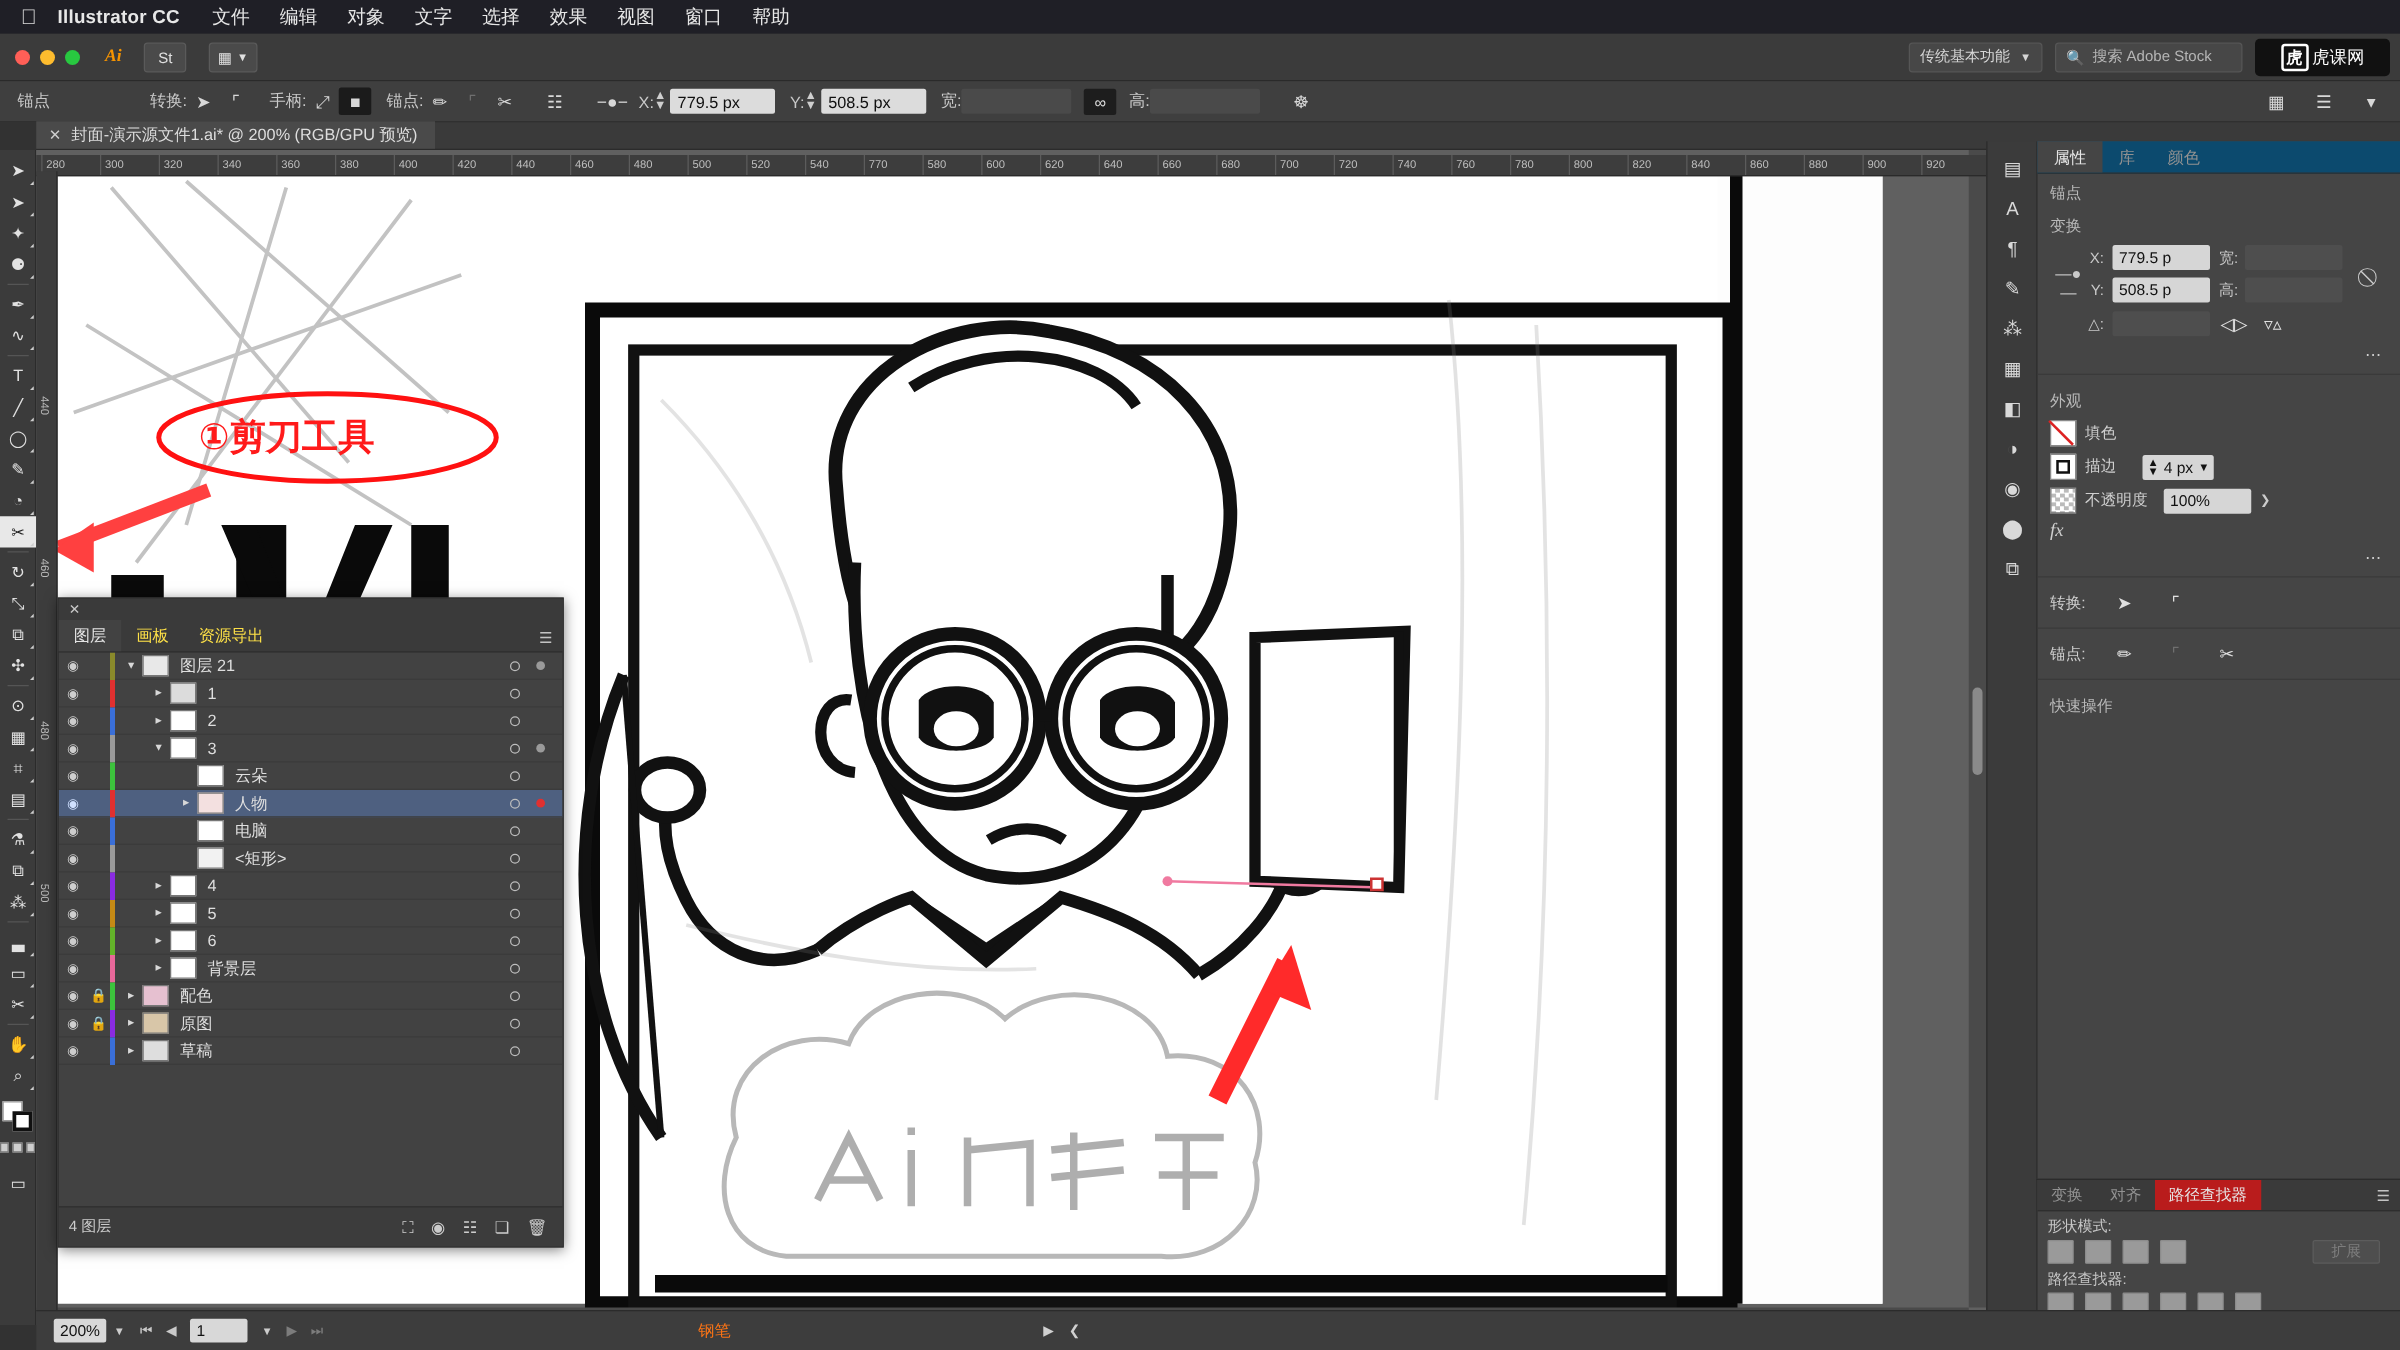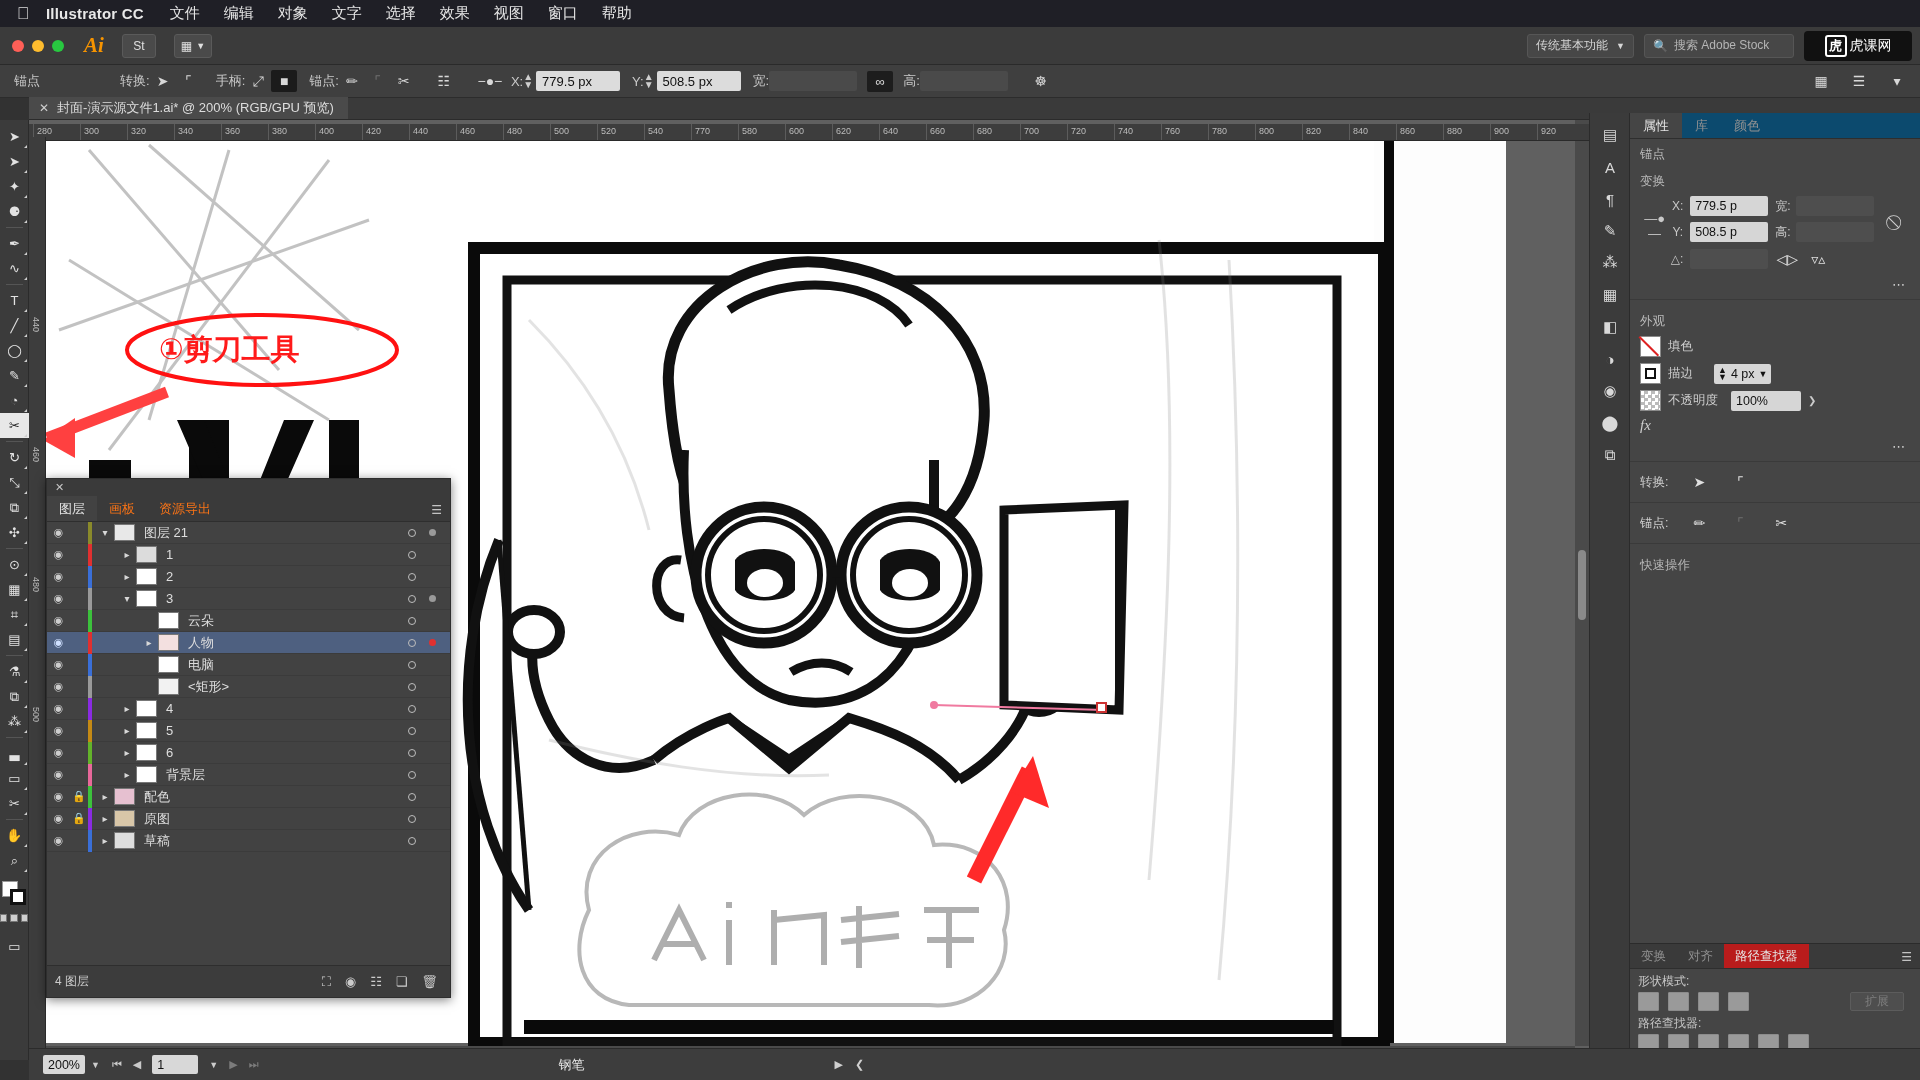--- a/index.html
+++ b/index.html
@@ -13,21 +13,21 @@
   #menubar .appname { font-weight:bold; margin-right:26px; font-size:15px; letter-spacing:.2px;}
   #menubar .mi { margin-right:24px; font-size:15px; color:#e6e6e6; }
   #menubar .right { margin-left:auto; display:flex; align-items:center; gap:14px; padding-right:12px; }
 
   
   #apptitlebar { position:absolute; left:0; top:27px; width:1920px; height:38px;
     background:#3b3b3b; border-bottom:1px solid #2a2a2a; display:flex; align-items:center; }
   .traffic { display:flex; gap:8px; margin-left:12px; }
   .traffic i { width:12px; height:12px; border-radius:50%; display:block; }
   .tl-r{background:#ff5f57;} .tl-y{background:#febc2e;} .tl-g{background:#28c840;}
-  #ai-logo { margin-left:20px; color:#f79400; font-weight:bold; font-size:21px; font-style:italic;
+  #ai-logo { margin-left:20px; color:#f79400; font-weight:bold; font-size:14px; font-style:italic;
      font-family:"Liberation Serif",serif;}
   .tbtn { margin-left:18px; height:24px; min-width:34px; background:#4a4a4a; border:1px solid #5a5a5a;
      border-radius:3px; color:#e0e0e0; font-size:12px; display:flex; align-items:center;
      justify-content:center; gap:4px; padding:0 6px; }
   #apptitle-right { margin-left:auto; display:flex; align-items:center; gap:10px; padding-right:8px; }
   .wsbox { height:24px; background:#474747; border:1px solid #565656; border-radius:3px;
      color:#d6d6d6; font-size:12px; display:flex; align-items:center; padding:0 8px; gap:8px; }
   .searchbox { height:24px; background:#474747; border:1px solid #565656; border-radius:3px;
      color:#b5b5b5; font-size:12px; display:flex; align-items:center; padding:0 8px; gap:6px; width:150px;}
   #huke { width:108px; height:30px; background:#111; border-radius:4px; display:flex;
@@ -78,21 +78,21 @@
   .vtick { position:absolute; left:2px; color:#bdbdbd; font-size:9px;
      writing-mode:vertical-rl; }
 
   
   #layerspanel { position:absolute; left:46px; top:478px; width:405px; height:520px;
      background:#424242; border:1px solid #2e2e2e; box-shadow:0 2px 10px rgba(0,0,0,.5); }
   #lp-close { height:17px; display:flex; align-items:center; padding-left:8px; color:#c7c7c7; font-size:11px;
      background:#3a3a3a;}
   #lp-tabs { height:26px; background:#3a3a3a; display:flex; align-items:stretch; border-bottom:1px solid #2e2e2e;
      position:relative;}
-  .lp-tab { padding:0 12px; display:flex; align-items:center; color:#f97316; font-size:13px; }
+  .lp-tab { padding:0 12px; display:flex; align-items:center; color:#fde047; font-size:13px; }
   .lp-tab.active { background:#424242; color:#e4e4e4; }
   #lp-menu { position:absolute; right:8px; top:7px; color:#c3c3c3; font-size:12px; }
   #lp-rows { position:absolute; top:43px; left:0; right:0; bottom:32px; overflow:hidden; }
   .lrow { height:22px; display:flex; align-items:center; position:relative; border-bottom:1px solid #3b3b3b;
      color:#dedede; font-size:13px; }
   .lrow.sel { background:#4e6080; }
   .lrow .eye { width:23px; text-align:center; color:#cdcdcd; font-size:11px; }
   .lrow.sel .eye { color:#cfe0ff; }
   .lrow .lock { width:18px; text-align:center; color:#cdcdcd; font-size:11px; }
   .lrow .cbar { width:4px; height:22px; margin-right:4px; }
@@ -152,21 +152,21 @@
 
   
   #statusbar { position:absolute; left:29px; top:1048px; width:1891px; height:32px;
      background:#3d3d3d; border-top:1px solid #2b2b2b; display:flex; align-items:center;
      color:#d0d0d0; font-size:13px; }
   .zoomfield { margin-left:14px; height:19px; background:#d8d8d8; color:#111; border-radius:2px;
      padding:0 5px; font-size:12.5px; display:flex; align-items:center; }
   #statusbar .nav { display:flex; align-items:center; gap:11px; margin-left:12px; color:#c9c9c9; font-size:11px;}
   .pagefield { width:46px; height:19px; background:#d8d8d8; color:#111; border-radius:2px; font-size:12.5px;
      display:flex; align-items:center; padding:0 5px; }
-  #tooltxt { margin-left:300px; color:#e5e5e5; font-size:13px; }
+  #tooltxt { margin-left:300px; color:#f97316; font-size:13px; }
 
   
   .annot { position:absolute; color:#ff1a1a; font-weight:bold; font-size:29px;
      font-family:"DejaVu Sans",sans-serif; white-space:nowrap;}
   #vscroll{position:absolute;right:0;top:0;width:14px;bottom:14px;background:#4a4a4a;}
   #vscroll i{position:absolute;left:3px;top:430px;width:8px;height:70px;background:#8a8a8a;border-radius:4px;display:block;}
   #hscroll{position:absolute;left:0;bottom:0;height:14px;right:14px;background:#4a4a4a;}
   #hscroll i{position:absolute;top:3px;left:760px;width:120px;height:8px;background:#8a8a8a;border-radius:4px;display:block;}
 </style>
 </head>

